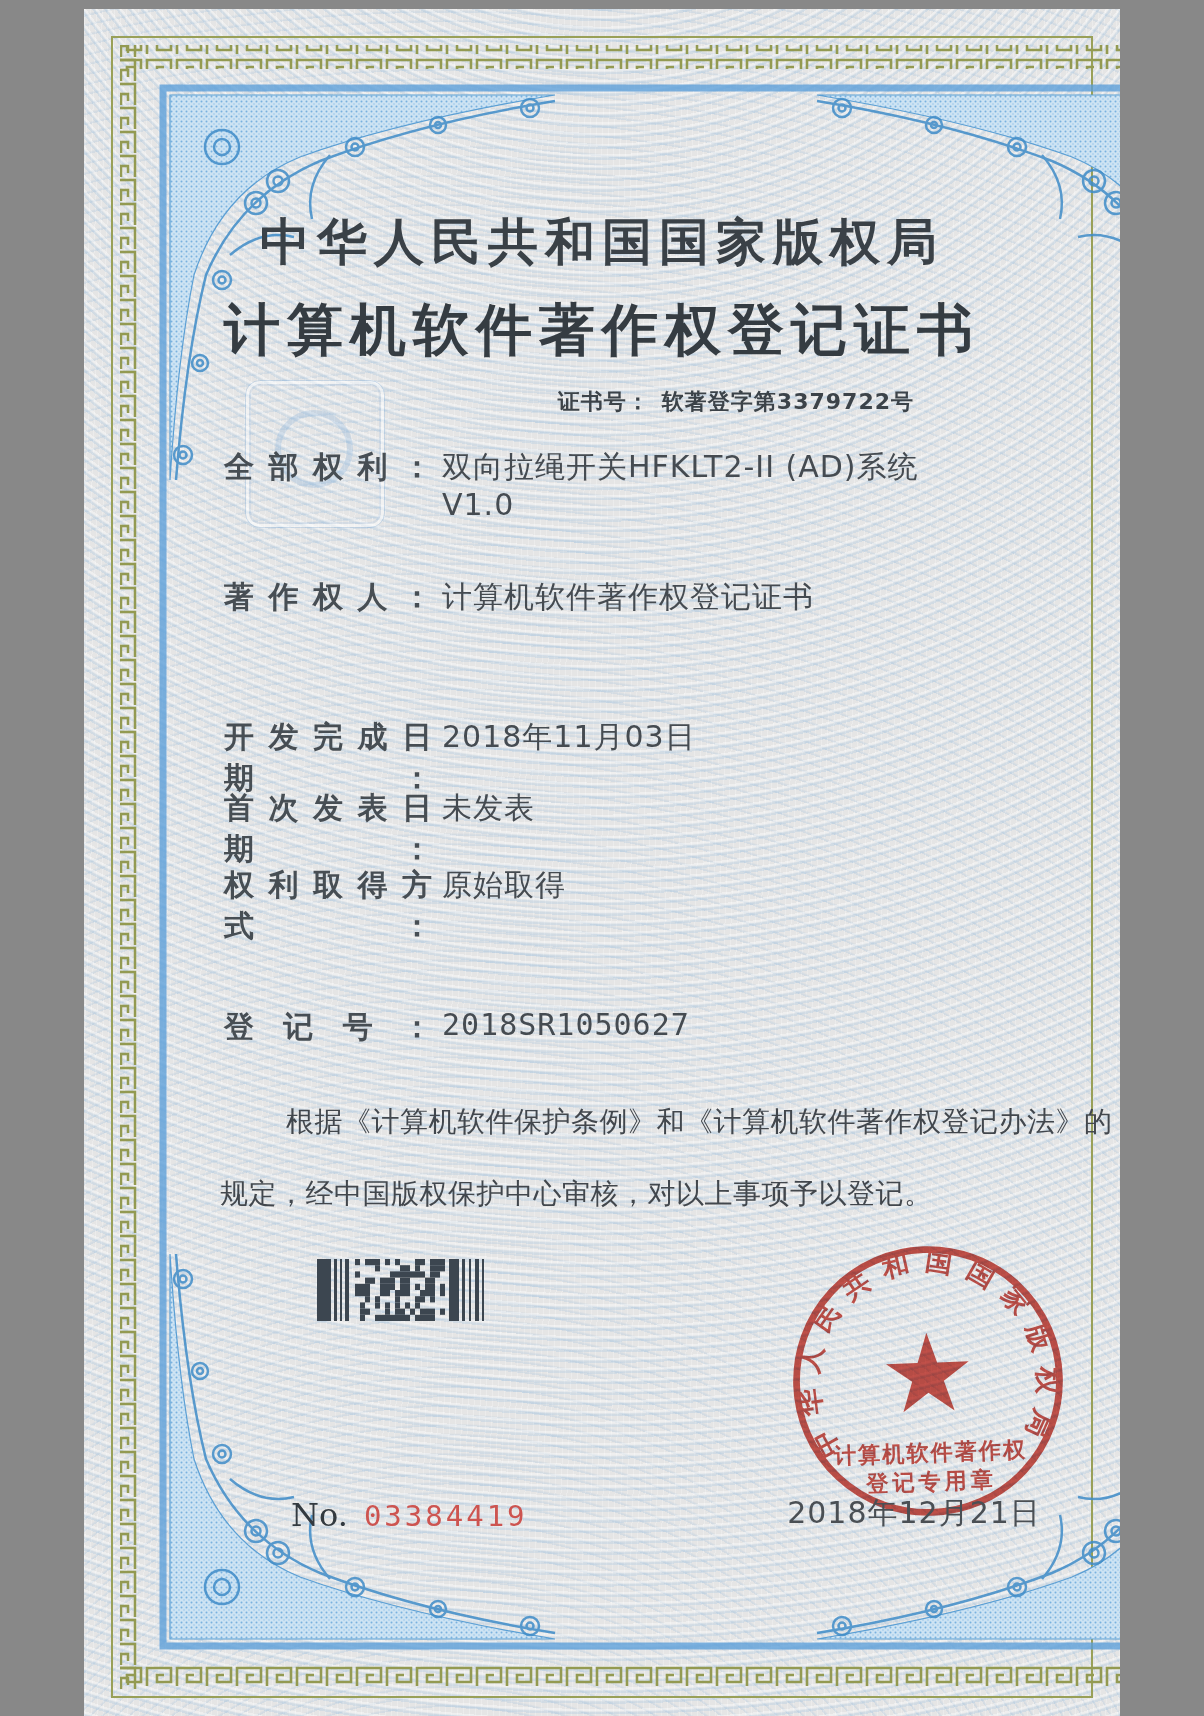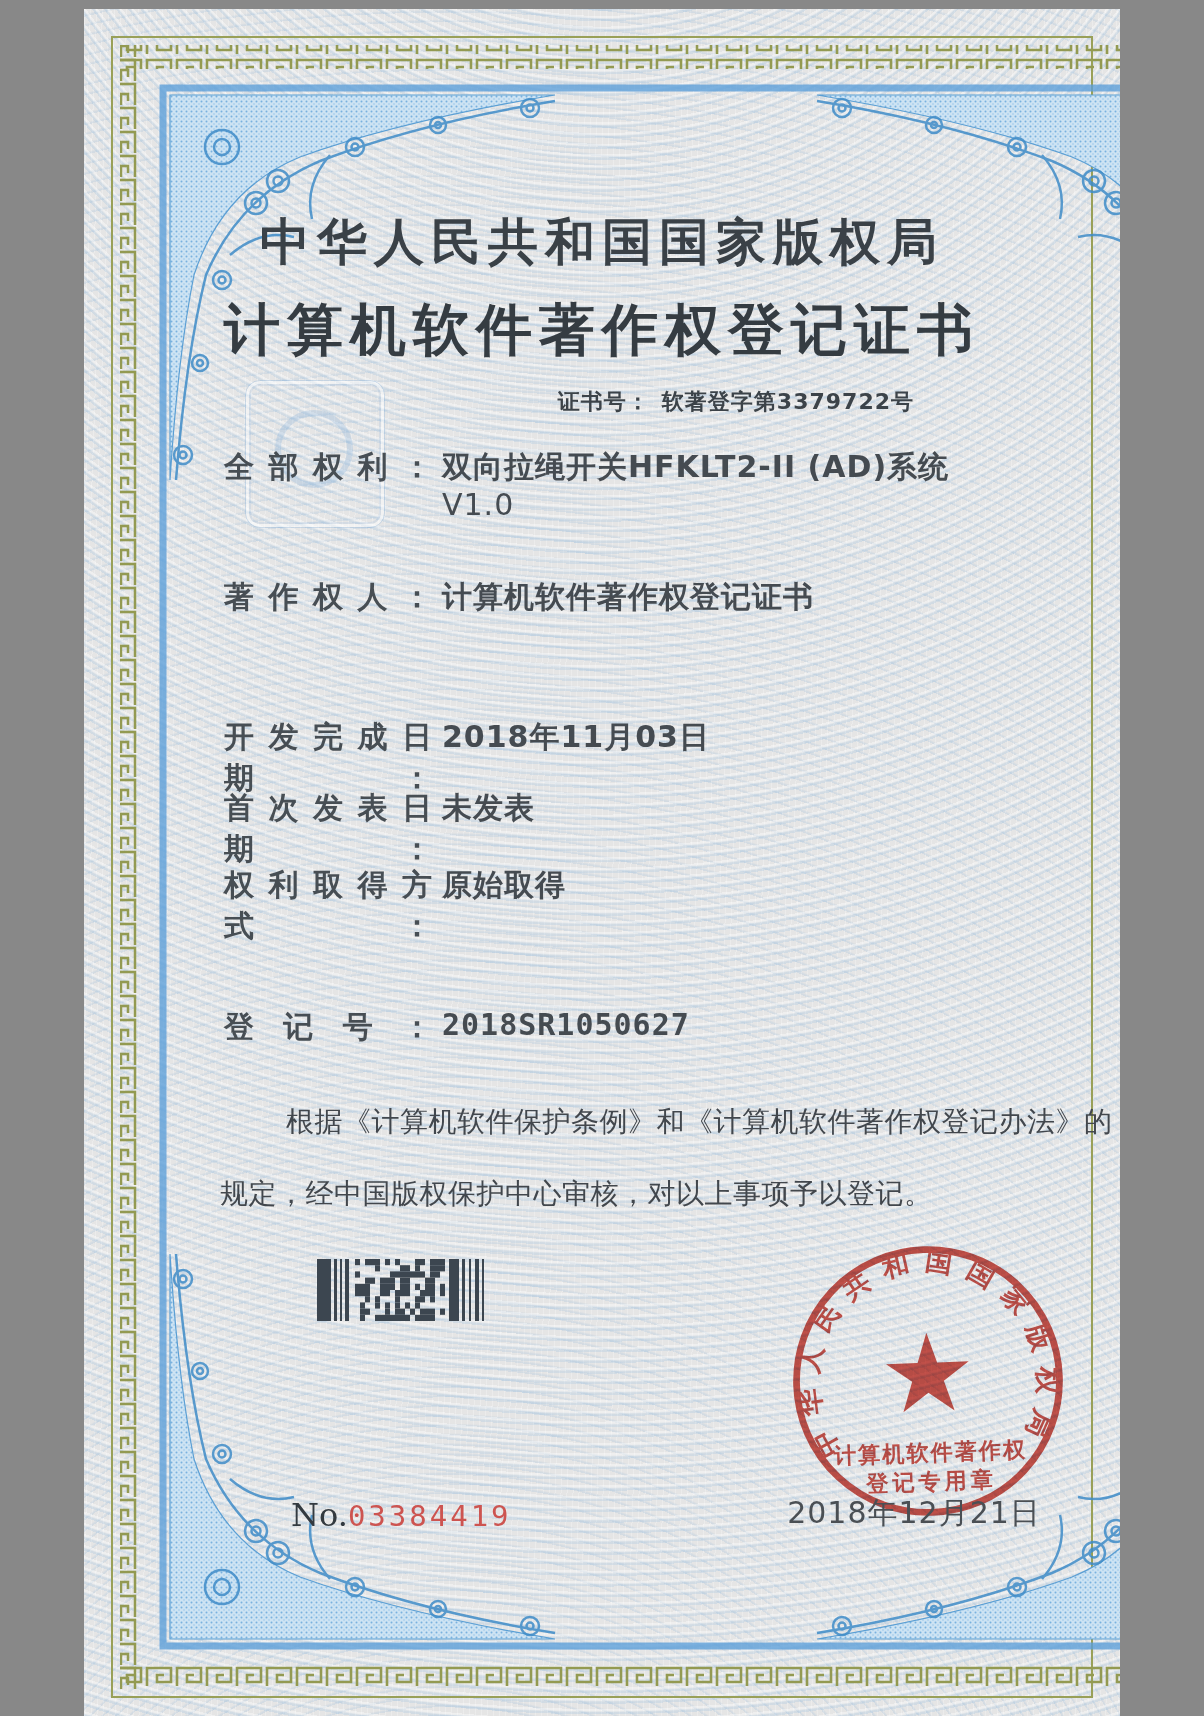--- a/index.html
+++ b/index.html
@@ -27,25 +27,25 @@
     position:absolute;top:284px;left:0;right:0;text-align:center;
     font-family:"DejaVu Serif",serif;font-weight:700;
     font-size:56px;letter-spacing:7px;color:#353c42;
   }
   .certno{
     position:absolute;top:378px;right:206px;
     font-size:22px;font-weight:700;color:#3c4349;display:flex;gap:12px;letter-spacing:1px;
   }
   .row{position:absolute;left:140px;font-size:30px;color:#454b51;display:flex;align-items:flex-start;}
   .row .lbl{display:inline-block;width:208px;flex:none;text-align:justify;text-align-last:justify;font-weight:600;color:#474e54;}
-  .row .val{margin-left:10px;letter-spacing:1px;white-space:nowrap;font-weight:bold;}
+  .row .val{margin-left:10px;letter-spacing:1px;white-space:nowrap;}
   .val-cont{position:absolute;left:358px;font-size:30px;letter-spacing:1px;color:#454b51;}
   .statement{position:absolute;font-size:28px;letter-spacing:.5px;color:#42474d;white-space:nowrap;}
   .barcode{position:absolute;left:232px;top:1250px;width:172px;height:62px;}
-  .serial{position:absolute;left:207px;top:1487px;display:flex;align-items:baseline;}
+  .serial{position:absolute;left:207px;top:1487px;display:flex;align-items:baseline;gap:16px;}
   .serial .no{font-family:"DejaVu Serif",serif;font-size:32px;color:#333a40;}
   .serial .num{font-family:"DejaVu Sans Mono",monospace;font-size:29px;letter-spacing:3px;color:#cd5450;}
   .issue-date{
     position:absolute;left:700px;top:1484px;width:260px;text-align:center;
     font-size:30px;letter-spacing:1px;color:#4a4f54;z-index:7;
   }
   .seal{position:absolute;left:699px;top:1227px;width:290px;height:290px;z-index:6;
     transform:rotate(-2deg);opacity:.93;mix-blend-mode:multiply;}
   .emboss{position:absolute;left:162px;top:372px;width:132px;height:140px;
     border:3px solid rgba(255,255,255,.5);outline:1px solid rgba(122,170,215,.30);

